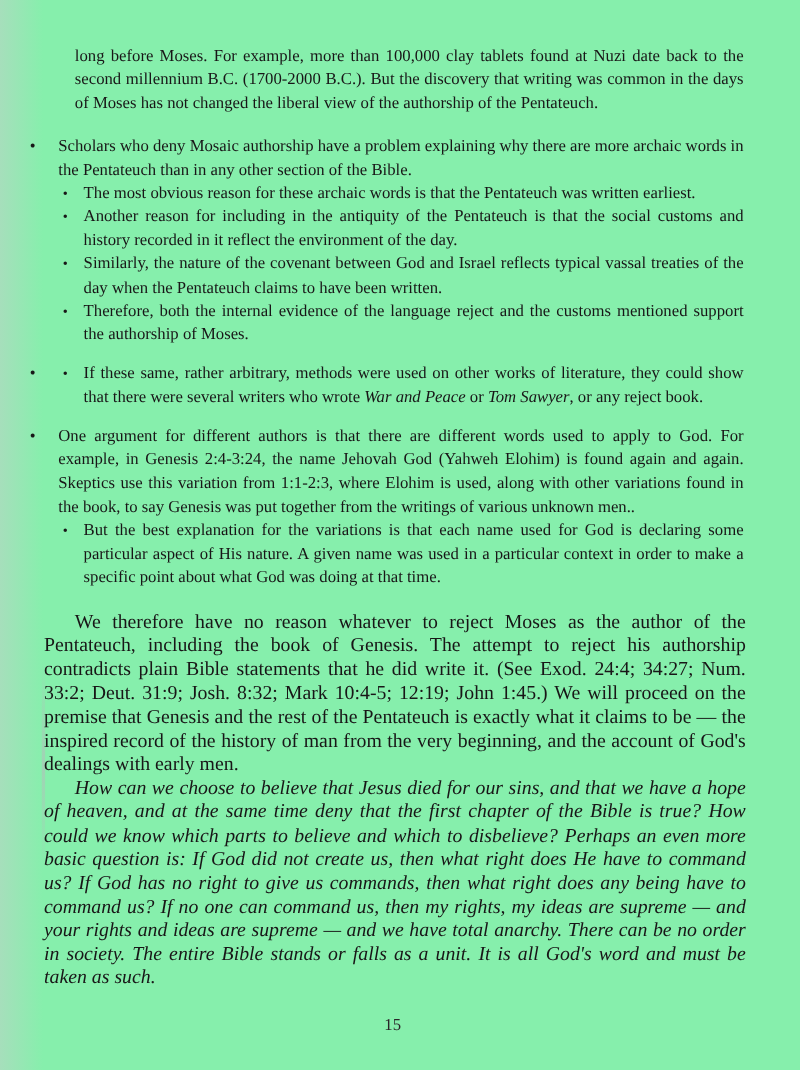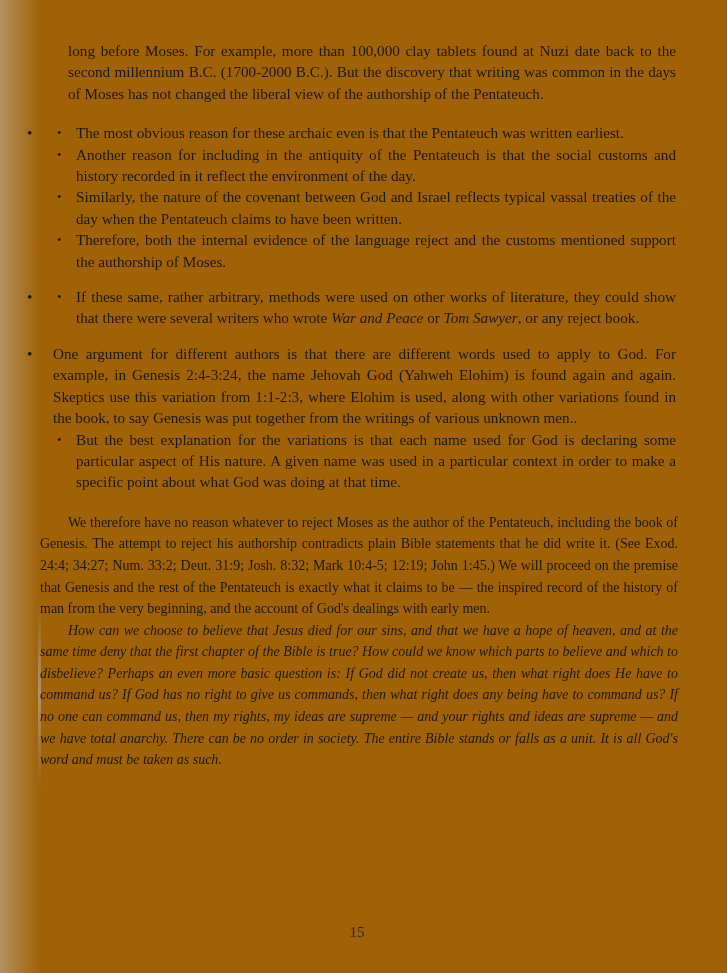--- a/index.html
+++ b/index.html
@@ -13,21 +13,21 @@
     position: relative;
     overflow: hidden;
     font-family: "Liberation Serif", "DejaVu Serif", serif;
     color: #181617;
   }
 
   
   .page {
     position: absolute;
     inset: 0;
-    background: #a16207;
+    background: #86efac;
   }
 
   
   .scan-edge {
     position: absolute;
     left: 0; top: 0;
     width: 46px; height: 100%;
     background: linear-gradient(to right, rgba(205,203,206,0.45), rgba(255,255,255,0) 85%);
     pointer-events: none;
   }
@@ -113,21 +113,21 @@
   .b1 > .txt, .b2 > .txt { display: block; }
 
   
   .closing {
     margin-left: 40px;
     margin-right: 49px;
     margin-top: 19px;
   }
   .closing p {
     margin: 0;
-    font-size: 14px;
+    font-size: 18px;
     line-height: 21.6px;
     text-align: justify;
     text-justify: inter-word;
     text-indent: 28px;
   }
 
   .gap-before-final { margin-top: 0; font-style: italic; }
 
   em { }
 
@@ -156,24 +156,25 @@
   <div class="content">
 
     <p class="para para-cont">long before Moses. For example, more than 100,000 clay tablets found at Nuzi date back to the second millennium B.C. (1700-2000 B.C.). But the discovery that writing was common in the days of Moses has not changed the liberal view of the authorship of the Pentateuch.</p>
 
     <div class="spacer-lg"></div>
 
     <ul class="bullets">
 
       <li class="b1">
         <span class="dot">•</span>
+        <span class="txt">Scholars who deny Mosaic authorship have a problem explaining why there are more archaic words  in the Pentateuch than in any other section of the Bible.</span>
         <ul class="sublist">
           <li class="b2">
             <span class="dot">•</span>
-            <span class="txt">The most obvious reason for these archaic even is that the Pentateuch was written earliest.</span>
+            <span class="txt">The most obvious reason for these archaic words is that the Pentateuch was written earliest.</span>
           </li>
           <li class="b2">
             <span class="dot">•</span>
             <span class="txt">Another reason for including in the antiquity of the Pentateuch is that the social customs and history recorded in it reflect the environment of the day.</span>
           </li>
           <li class="b2">
             <span class="dot">•</span>
             <span class="txt">Similarly, the nature of the covenant between God and Israel reflects typical vassal treaties of the day when the Pentateuch claims to have been written.</span>
           </li>
           <li class="b2">

